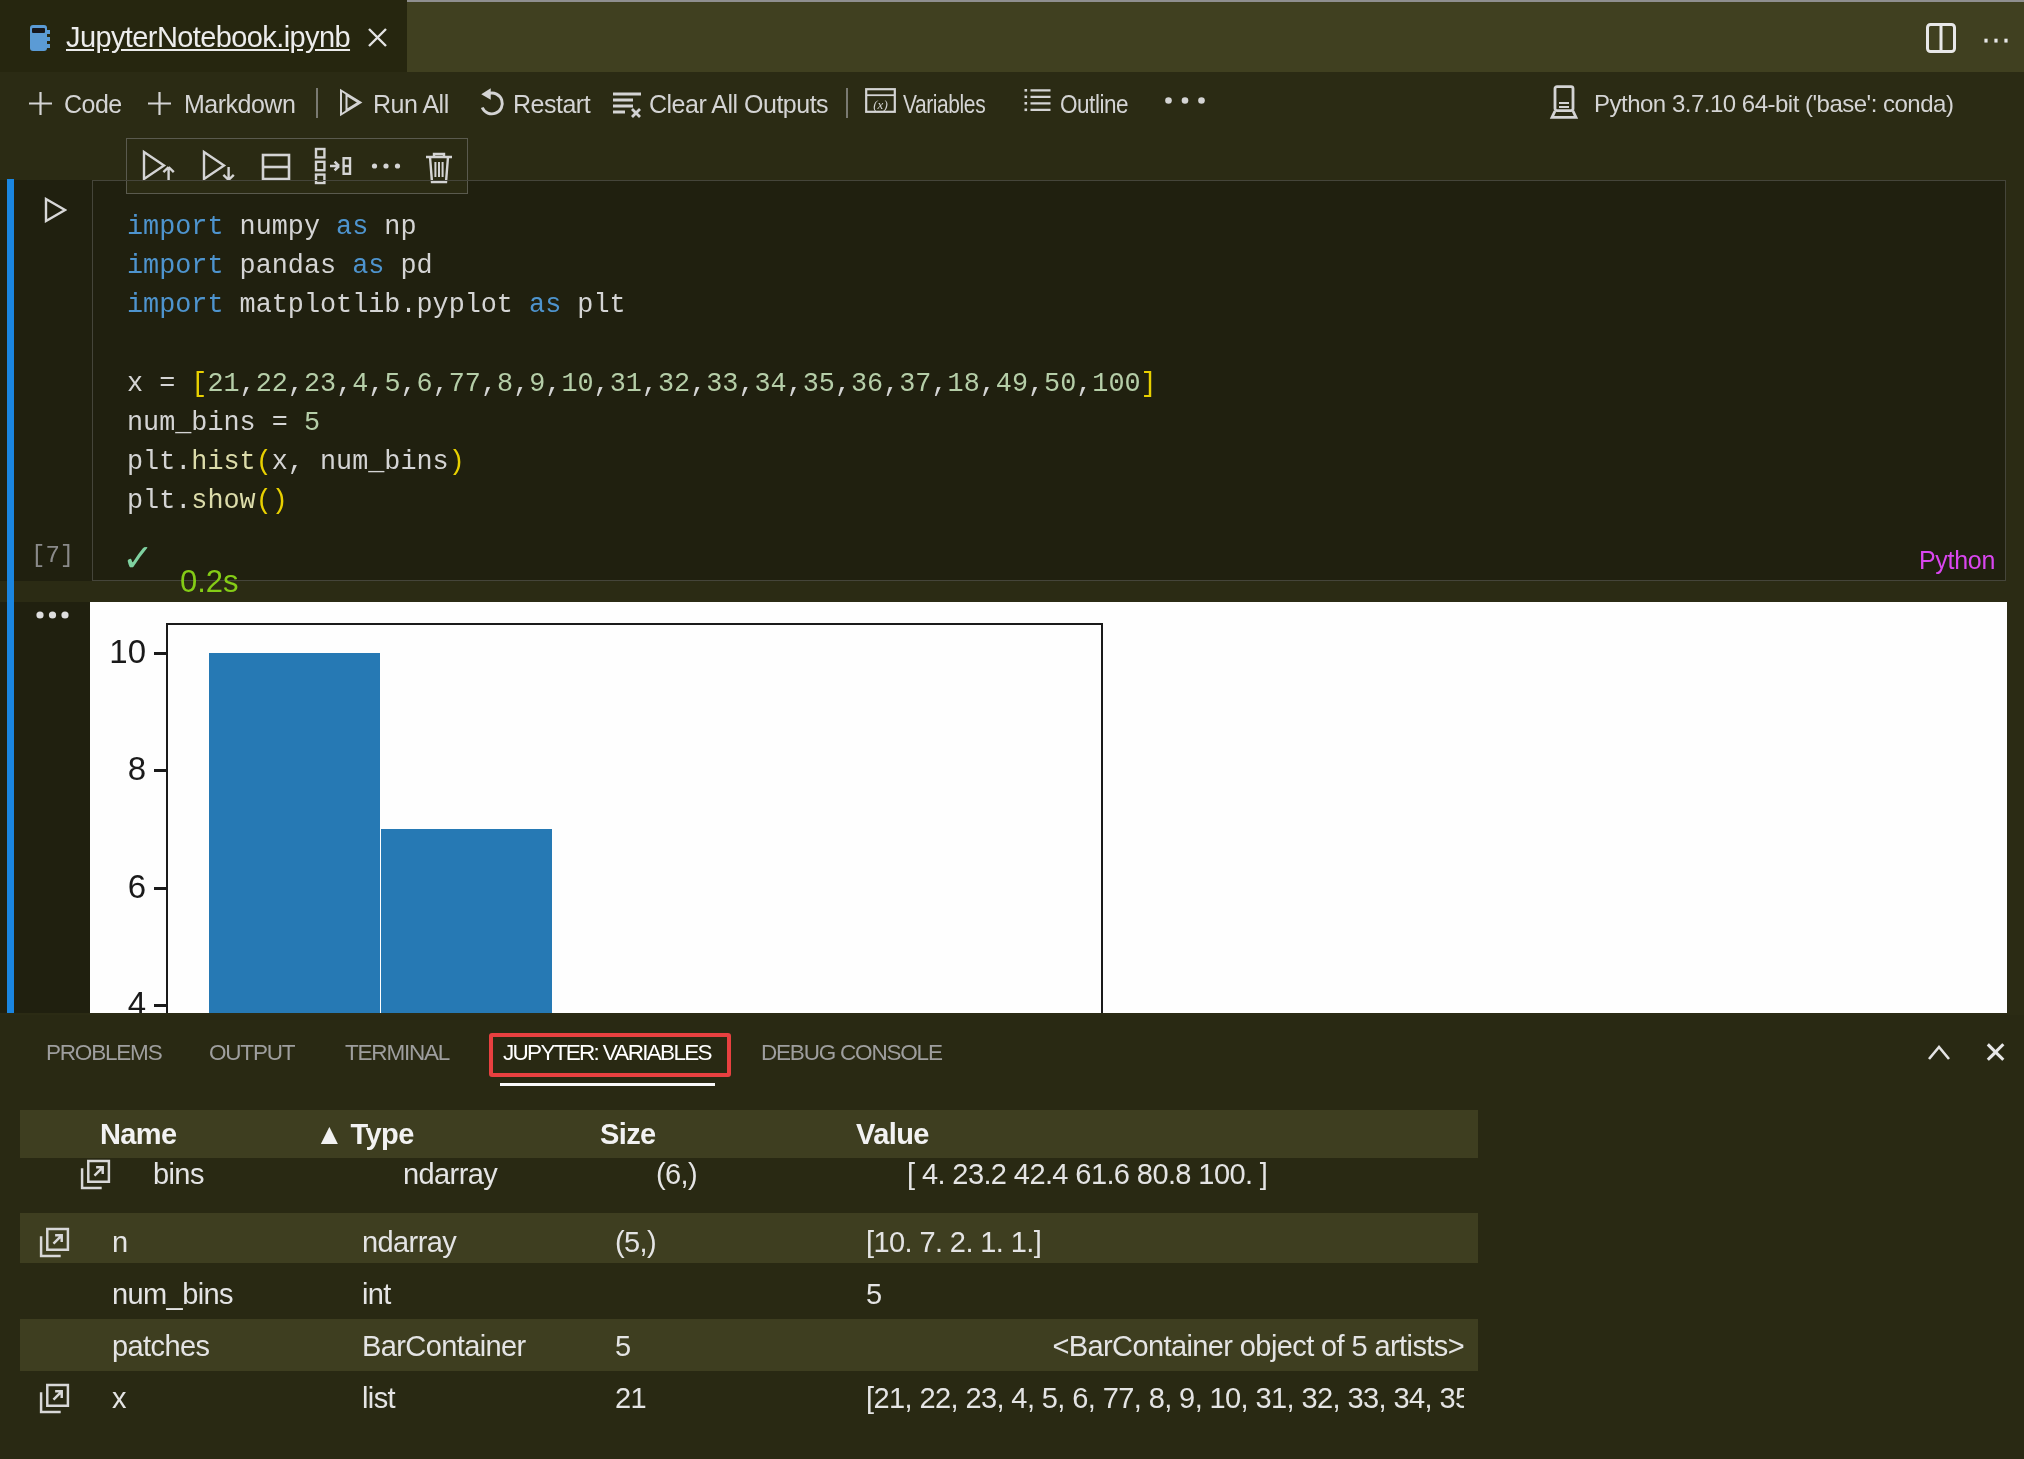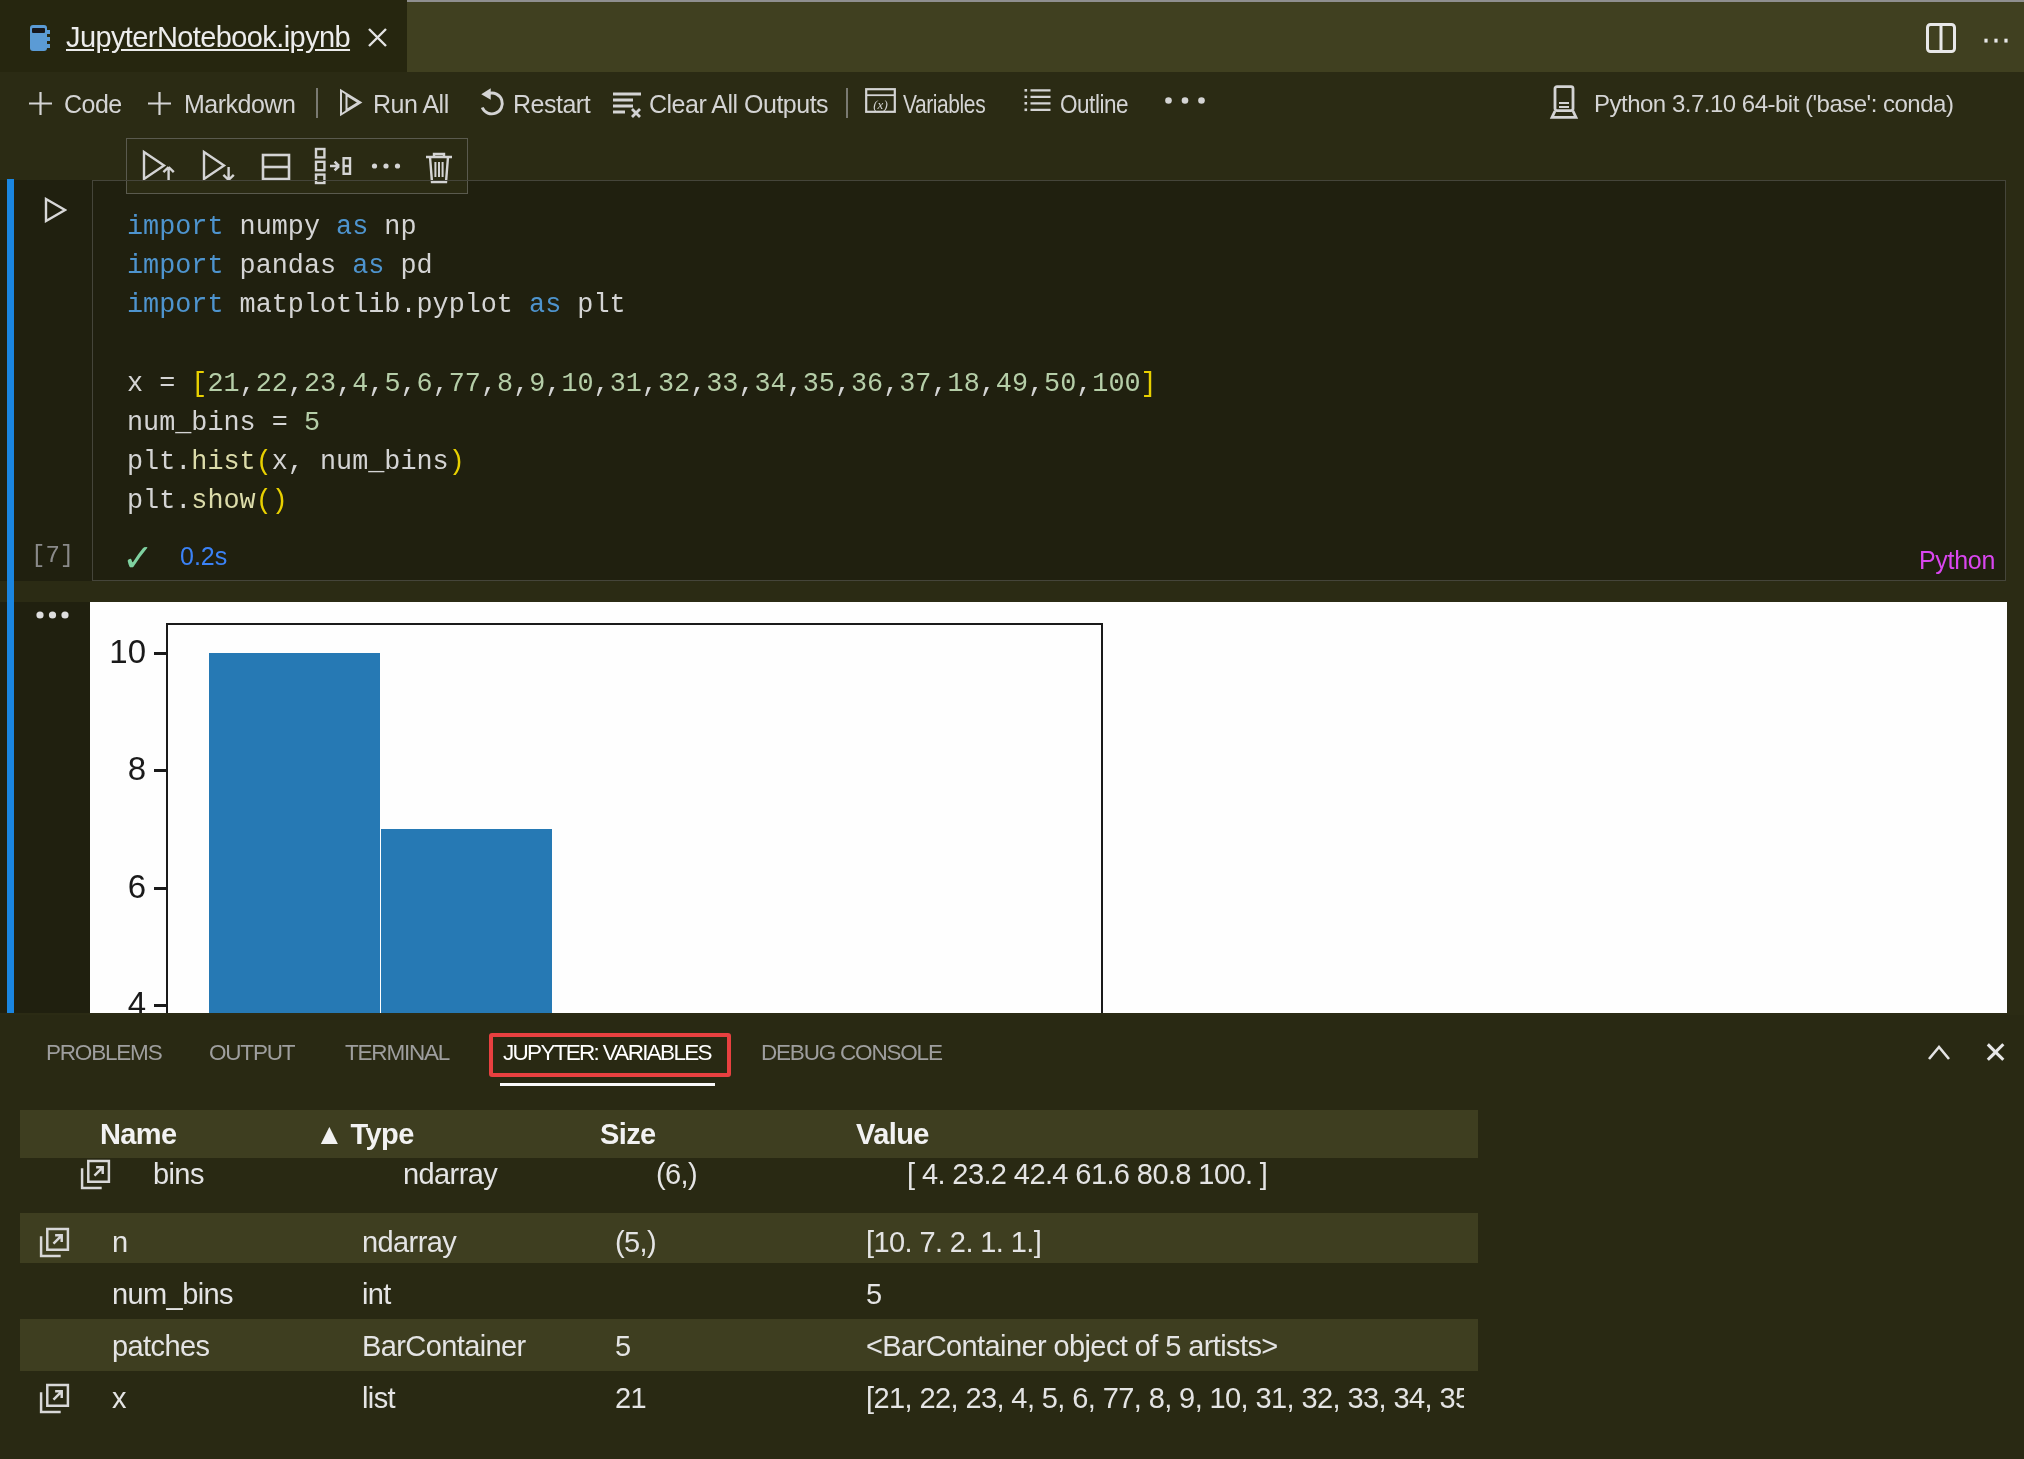--- a/index.html
+++ b/index.html
@@ -15,21 +15,21 @@
   .tbt{top:72px;height:64px;line-height:64px;font-size:25px;color:#d4d4d4;letter-spacing:-0.5px;white-space:nowrap;}
   .sep{top:88px;width:2px;height:30px;background:#7a7a72;}
   
   #focusbar{left:7px;top:179px;width:7px;height:834px;background:#1a85e0;}
   #cellbox{left:92px;top:180px;width:1914px;height:401px;border:1px solid #45453a;box-sizing:border-box;}
   #celltb{left:126px;top:138px;width:342px;height:56px;border:1px solid #5a5a4e;background:#2a2a13;box-sizing:border-box;}
   #code{left:127px;top:208px;font-family:"Liberation Mono",monospace;font-size:26.8px;line-height:39.2px;white-space:pre;color:#d4d4d4;}
   .kw{color:#4e94ce;} .num{color:#b5cea8;} .fn{color:#dcdcaa;} .br{color:#e8d000;}
   #execno{left:31px;top:542px;font-family:"Liberation Mono",monospace;font-size:24px;color:#8a8a8a;}
   #check{left:122px;top:536px;color:#7fd1a0;font-size:38px;}
-  #dur{left:180px;top:542px;font-size:25px;color:#3b82f6;}
+  #dur{left:180px;top:564px;font-size:31px;color:#84cc16;}
   #pylabel{left:1919px;top:546px;font-size:25px;color:#d946ef;letter-spacing:-0.3px;}
   
   #outwhite{left:90px;top:602px;width:1917px;height:411px;background:#fefefe;overflow:hidden;}
   #plotbox{left:76px;top:21px;width:937px;height:500px;border:2px solid #1a1a1a;box-sizing:border-box;}
   .bar{position:absolute;background:#2679b4;}
   .ytick{position:absolute;left:64px;width:12px;height:3px;background:#1a1a1a;}
   .ylab{position:absolute;color:#1a1a1a;font-size:33px;width:56px;text-align:right;}
   
   #panel{left:0;top:1015px;width:2024px;height:444px;background:#292913;}
   .ptab{top:0px;height:76px;line-height:76px;font-size:22.5px;color:#9e9e9e;letter-spacing:-1.2px;white-space:nowrap;}
@@ -228,21 +228,21 @@
     <span class="c-name">n</span>
       <span class="c-type">ndarray</span>
       <span class="c-size">(5,)</span>
       <span class="c-val">[10. 7. 2. 1. 1.]</span>
   </div>
   <div class="abs trow" style="top:253px;line-height:52px;width:2024px;padding-left:9px;">
     <span class="c-name">num_bins</span>
       <span class="c-type">int</span>
       <span class="c-val">5</span>
   </div>
-  <div class="abs trow" style="top:305px;line-height:52px;width:2024px;">
+  <div class="abs trow" style="top:305px;line-height:52px;width:2024px;text-align:right;">
     <span class="c-name">patches</span>
       <span class="c-type">BarContainer</span>
       <span class="c-size">5</span>
       <span class="c-val">&lt;BarContainer object of 5 artists&gt;</span>
   </div>
   <div class="abs trow" style="top:357px;line-height:52px;width:2024px;">
     <svg class="rowico" style="top:10px" width="33" height="33" viewBox="0 0 16 16">
         <path d="M1.5 5 V14.5 H11 M4.5 1.5 H14.5 V11.5 H4.5 Z M7.5 8.5 L11.5 4.5 M8.3 4.5 h3.2 v3.2" fill="none" stroke="#d8d8d8" stroke-width="1.2"></path>
       </svg>
     <span class="c-name">x</span>

